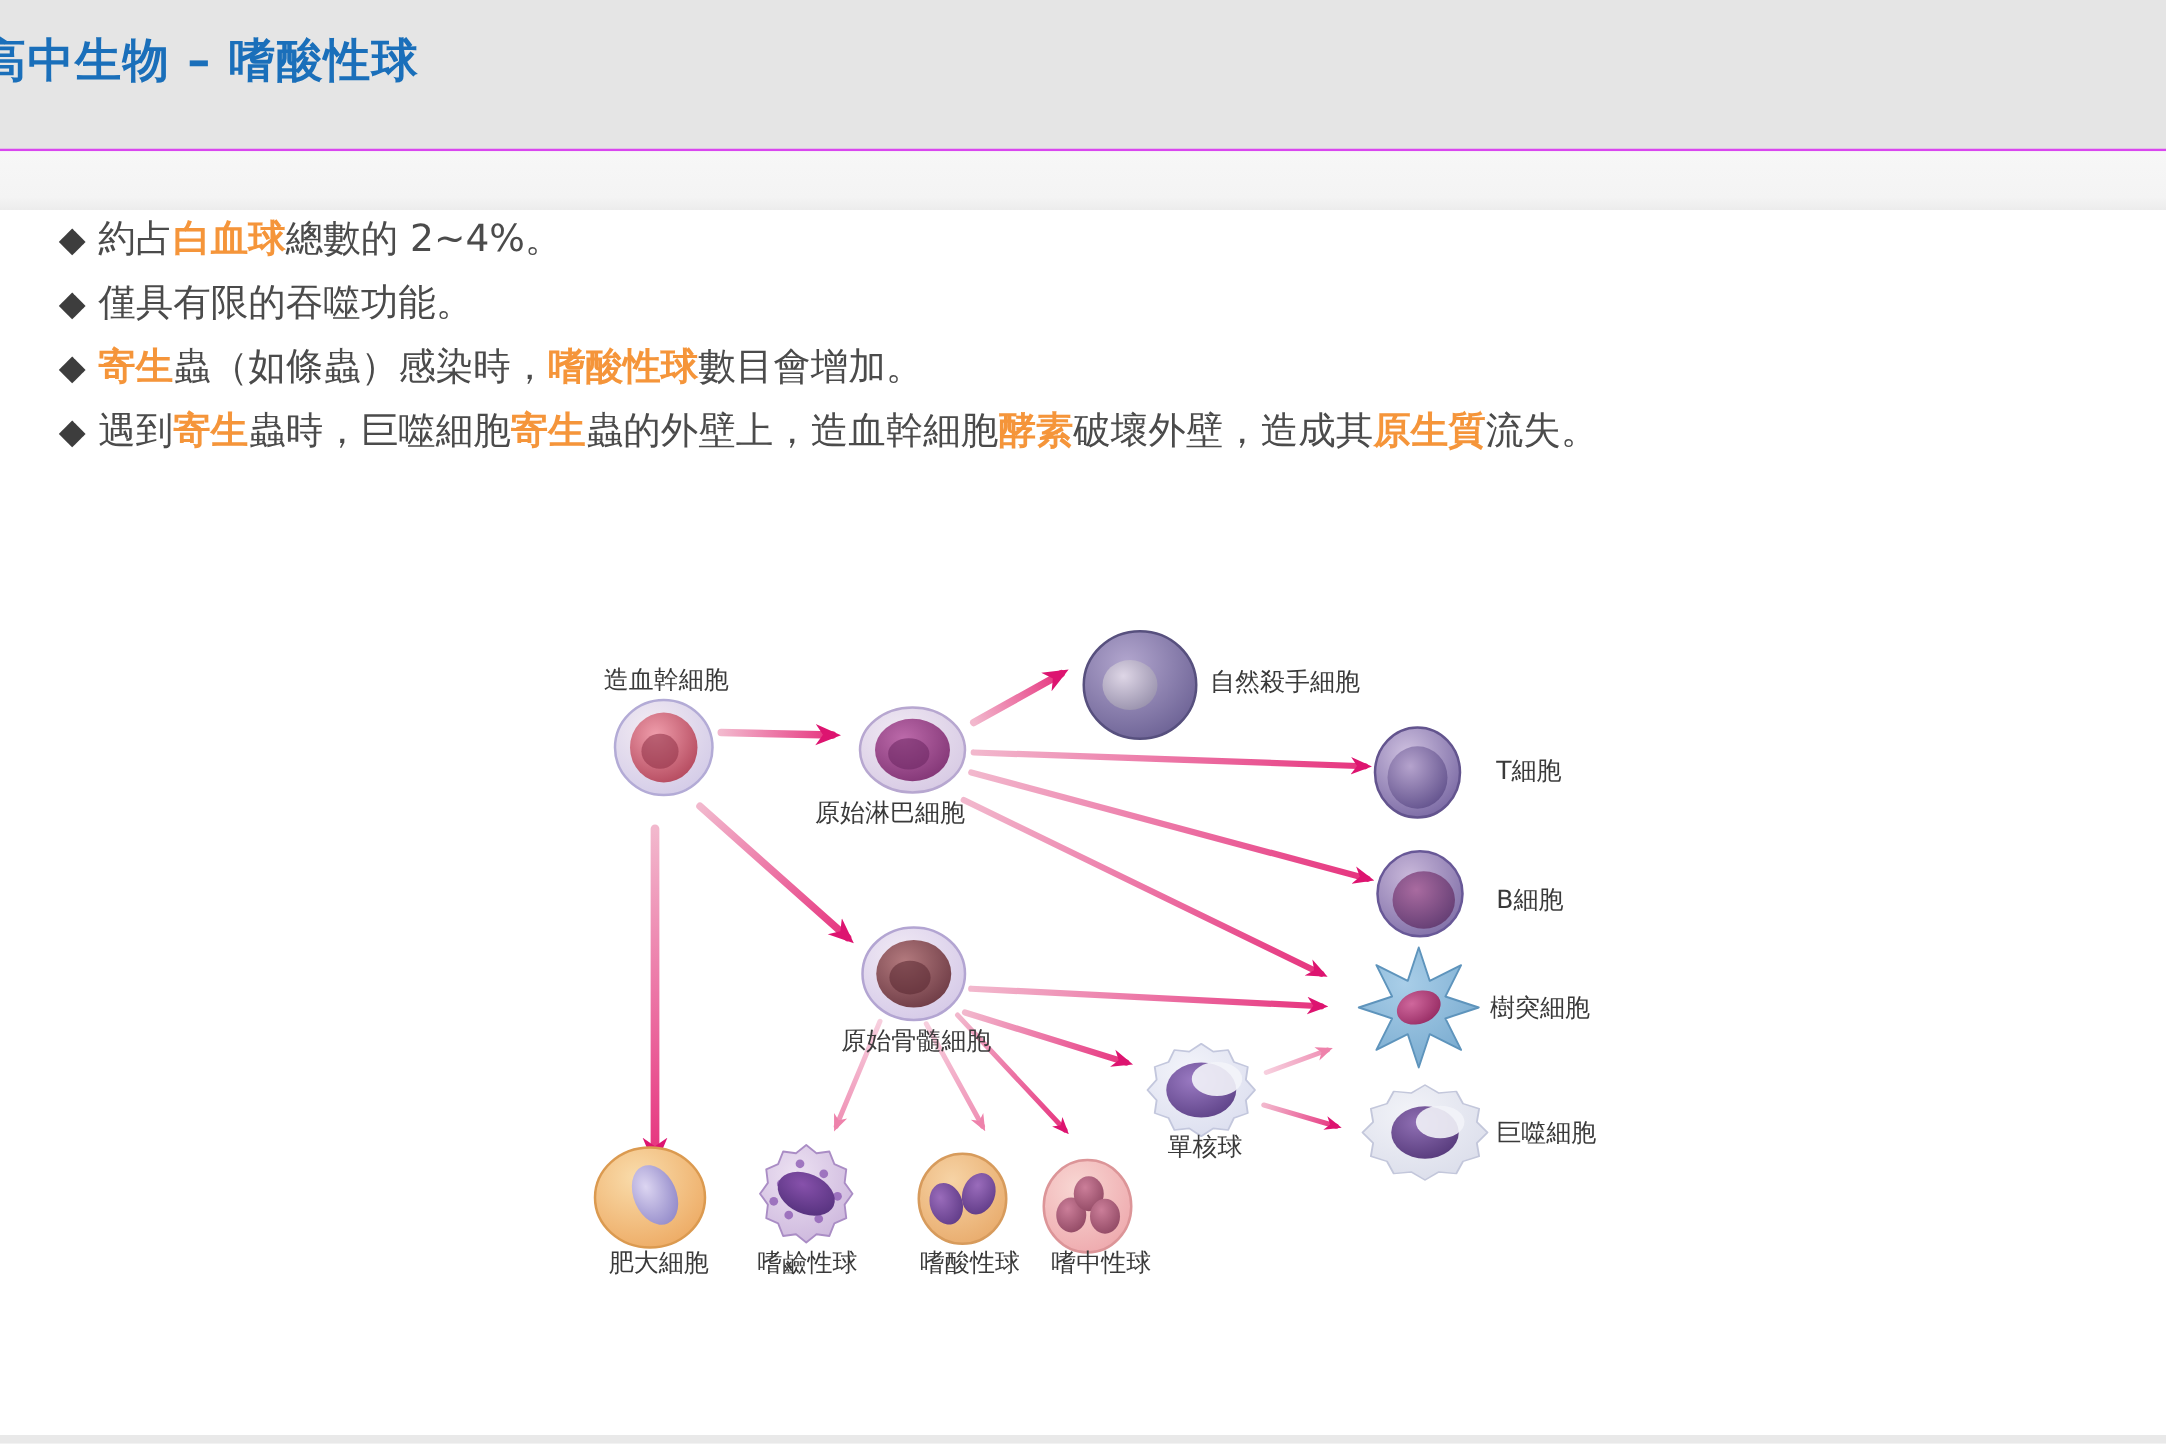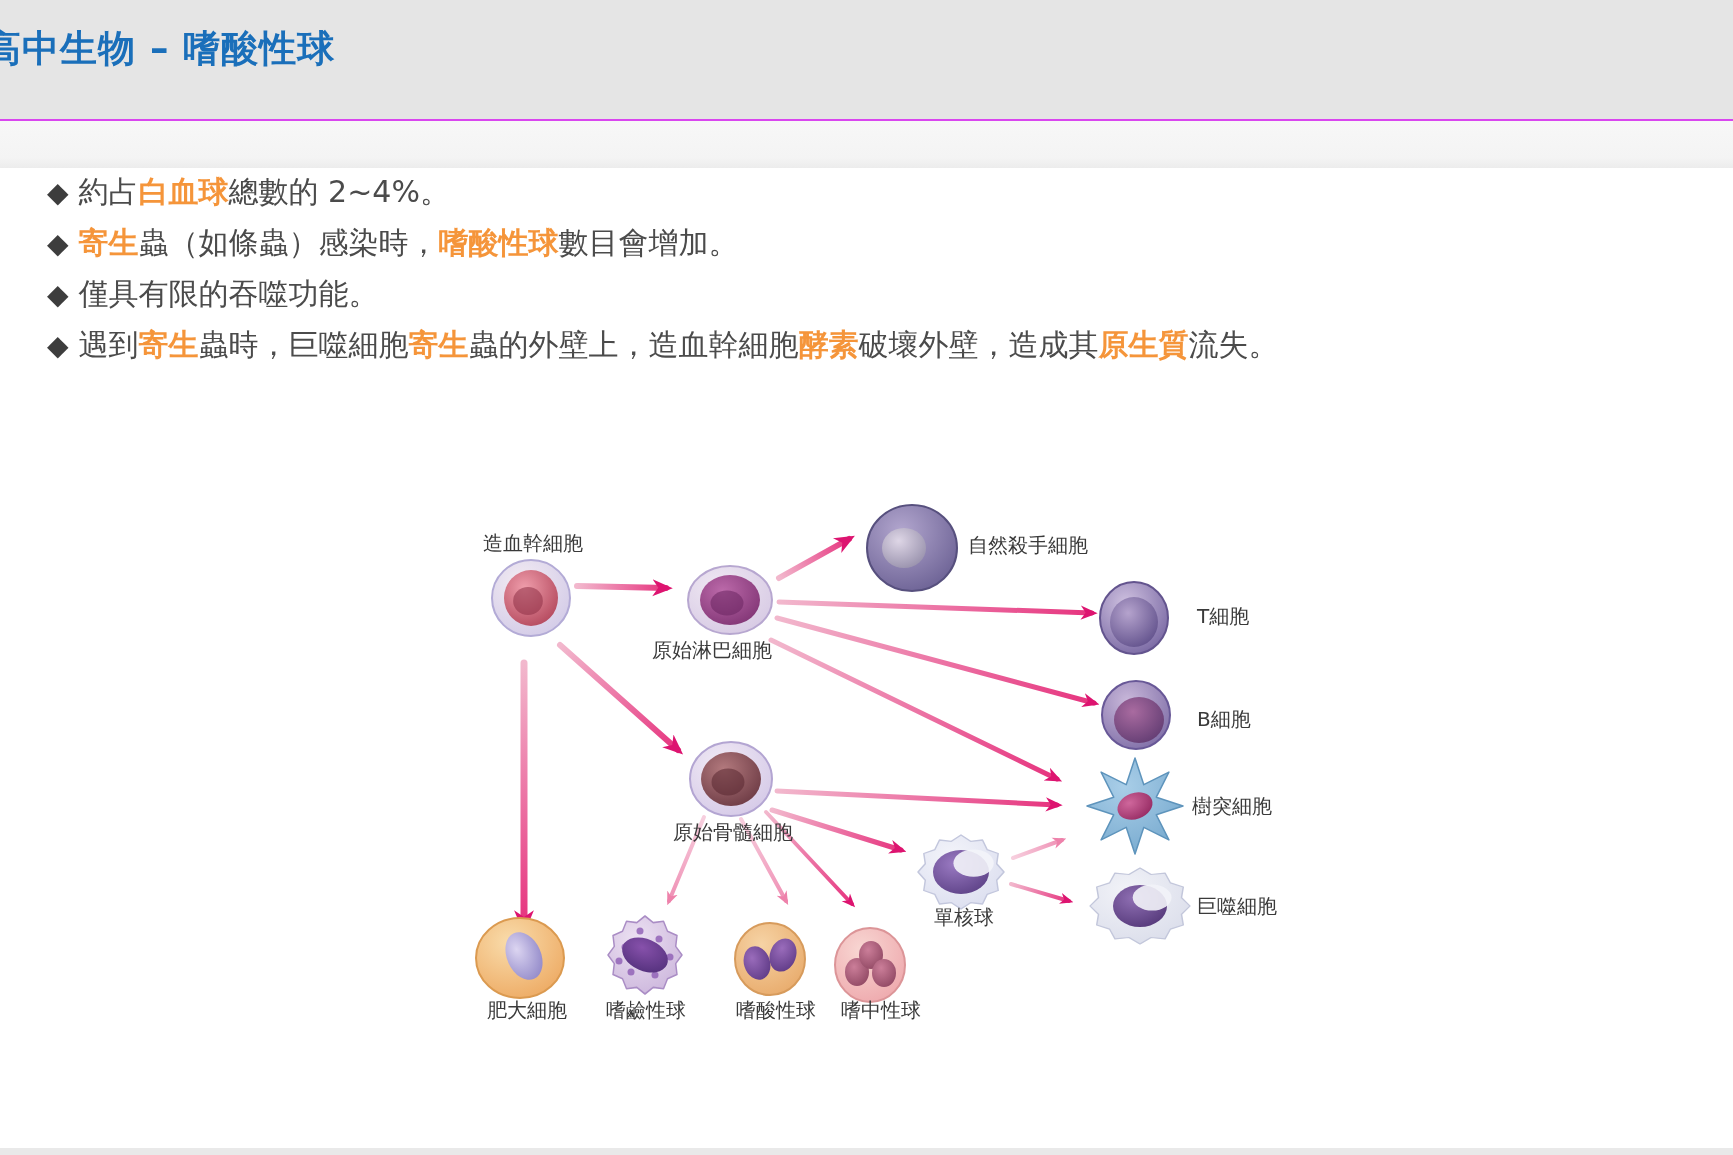--- a/index.html
+++ b/index.html
@@ -35,22 +35,22 @@
 
 <div class="page">
   <header class="hdr">
     <h1>高中生物 – 嗜酸性球</h1>
   </header>
   <div class="subhdr"></div>
 
   <main>
     <ul id="bullets" class="bullets">
         <li><span class="diamond">◆</span><span>約占</span><span class="hl">白血球</span><span>總數的 2~4%。</span></li>
+        <li><span class="diamond">◆</span><span>僅具有限的吞噬功能。</span></li>
         <li><span class="diamond">◆</span><span class="hl">寄生</span><span>蟲（如條蟲）感染時，</span><span class="hl">嗜酸性球</span><span>數目會增加。</span></li>
-        <li><span class="diamond">◆</span><span>僅具有限的吞噬功能。</span></li>
         <li><span class="diamond">◆</span><span>遇到</span><span class="hl">寄生</span><span>蟲時，巨噬細胞</span><span class="hl">寄生</span><span>蟲的外壁上，造血幹細胞</span><span class="hl">酵素</span><span>破壞外壁，造成其</span><span class="hl">原生質</span><span>流失。</span></li>
       </ul>
     <svg id="diagram" width="840" height="550" viewBox="460 490 840 550">
         <defs>
           <marker id="ah" viewBox="0 0 12 12" refX="8" refY="6" markerWidth="3.4" markerHeight="3.4" orient="auto">
             <path d="M0,1 L12,6 L0,11 L3.5,6 Z" fill="#dd1470"></path>
           </marker>
           <marker id="ahl" viewBox="0 0 12 12" refX="8" refY="6" markerWidth="3.4" markerHeight="3.4" orient="auto">
             <path d="M0,1 L12,6 L0,11 L3.5,6 Z" fill="#ee82ab"></path>
           </marker>

